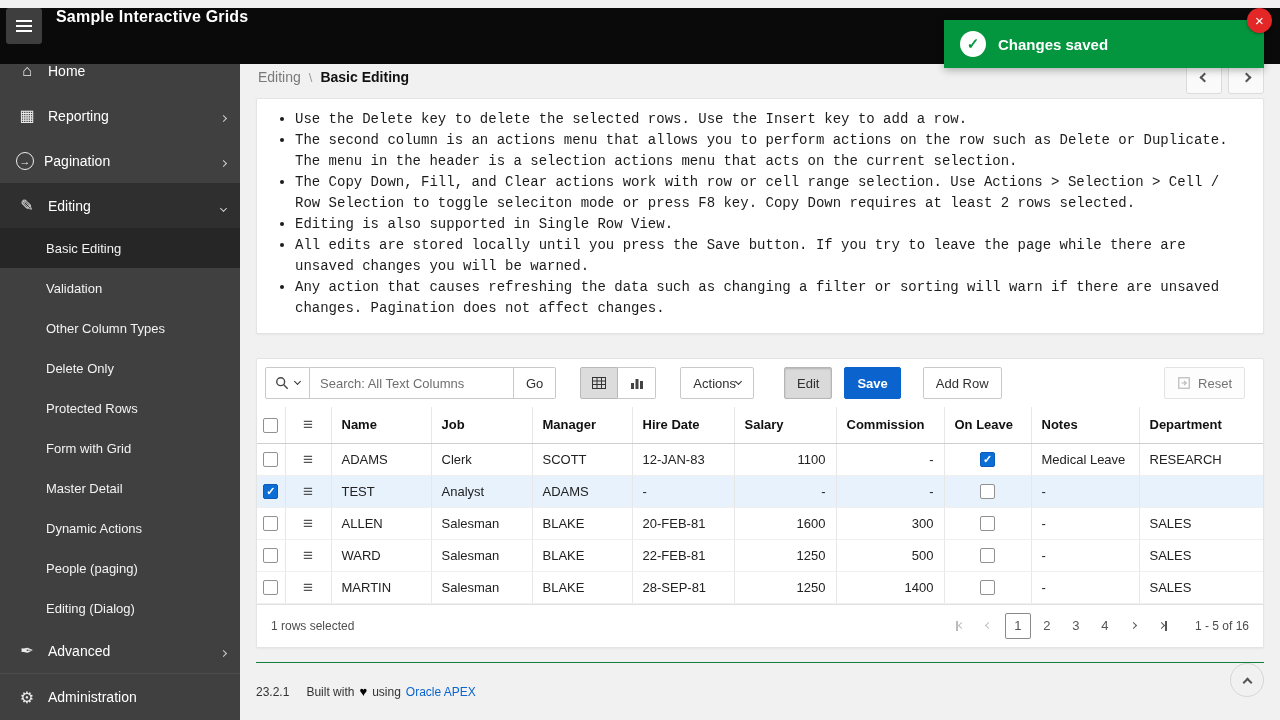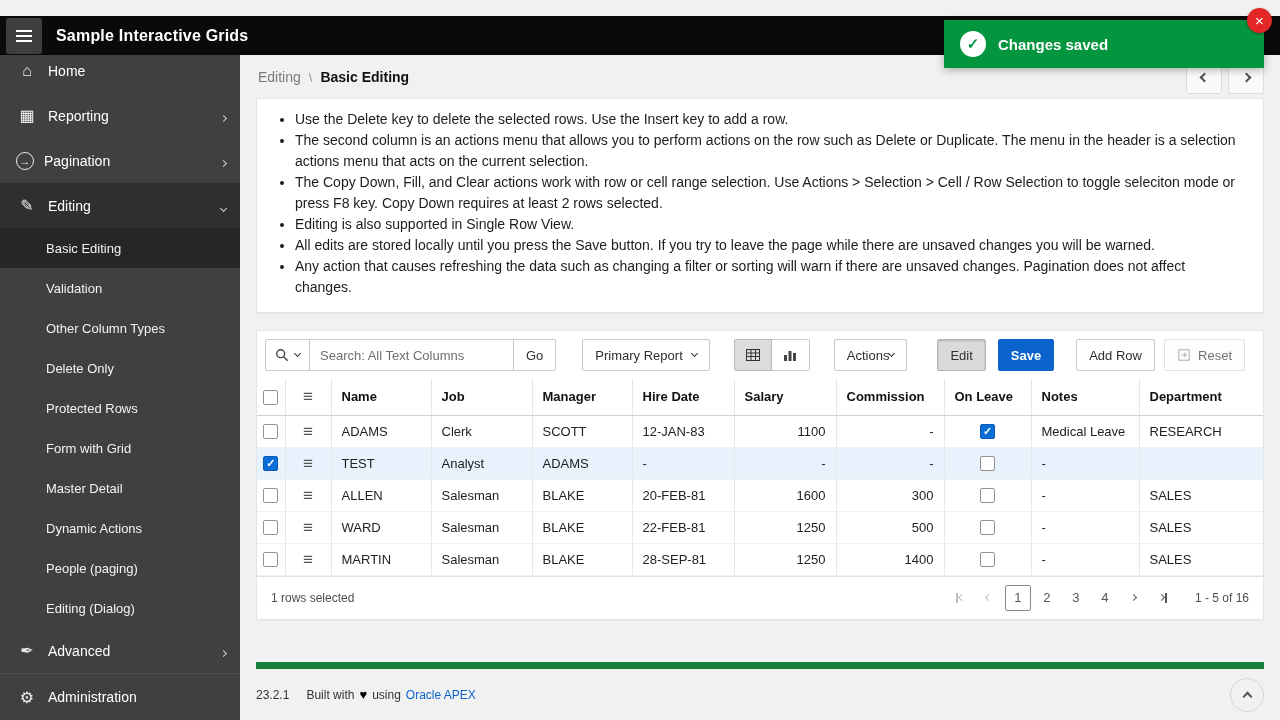--- a/index.html
+++ b/index.html
@@ -12,21 +12,21 @@
   
   .chev { display:inline-block; width:7px; height:7px; border-right:2px solid currentColor; border-bottom:2px solid currentColor; }
   .chev.r { transform:rotate(-45deg); }
   .chev.d { transform:rotate(45deg); margin-top:-3px; }
   .chev.l { transform:rotate(135deg); }
   .chev.u { transform:rotate(-135deg); margin-top:4px; }
   .chev.sm { width:5px; height:5px; border-width:1.5px; }
   .pg-bar { display:inline-block; width:2px; height:10px; background:currentColor; }
 
   
-  .topbar { position:absolute; top:16px; left:0; width:1280px; height:39px; background:#0a0a0a; display:flex; align-items:center; z-index:30; }
+  .topbar { position:absolute; top:8px; left:0; width:1280px; height:56px; background:#0a0a0a; display:flex; align-items:flex-start; z-index:30; }
   .menu-btn { width:36px; height:36px; margin-left:6px; background:#3e3e3e; border-radius:3px; display:flex; flex-direction:column; justify-content:center; align-items:center; gap:3px; cursor:pointer; }
   .menu-btn .bar { width:16px; height:2px; background:#fff; }
   .app-title { color:#fff; font-size:16px; font-weight:bold; margin-left:14px; letter-spacing:0.2px; }
 
   
   .toast { position:absolute; top:20px; right:16px; width:320px; height:48px; background:#04963e; color:#fff; display:flex; align-items:center; z-index:50; box-shadow:0 2px 8px rgba(0,0,0,0.3); }
   .toast-icon { width:26px; height:26px; border-radius:50%; background:#fff; color:#04963e; display:flex; align-items:center; justify-content:center; font-weight:bold; font-size:15px; margin:0 12px 0 16px; flex:none; }
   .toast-msg { font-size:15px; font-weight:bold; }
   .toast-close { position:absolute; top:8px; right:8px; width:25px; height:25px; border-radius:50%; background:#e32726; color:#fff; display:flex; align-items:center; justify-content:center; font-size:15px; line-height:1; z-index:60; cursor:pointer; box-shadow:0 1px 3px rgba(0,0,0,0.35); }
 
@@ -47,23 +47,23 @@
   .crumb-row { display:flex; align-items:center; padding:14px 16px 0 18px; height:44px; }
   .crumb-parent { color:#7a7a7a; font-size:14px; cursor:pointer; }
   .crumb-sep { color:#9a9a9a; margin:0 8px; font-size:13px; }
   .crumb-current { color:#111; font-size:14px; font-weight:bold; }
   .nav-arrows { margin-left:auto; display:flex; gap:6px; }
   .arrow-btn { width:36px; height:34px; background:#fafafa; border:1px solid #dcdcdc; border-radius:3px; display:flex; align-items:center; justify-content:center; color:#555; cursor:pointer; }
 
   .card { background:#fff; border:1px solid #e4e4e4; border-radius:2px; margin:6px 16px 0 16px; box-shadow:0 1px 2px rgba(0,0,0,0.05); }
   .info-card { padding:10px 18px 14px 6px; }
   .info-card ul { margin:0; padding-left:32px; }
-  .info-card li { font-size:14px; color:#1c1c1c; line-height:1.5; }
-
-  .grid-card { margin-top:17px; }
+  .info-card li { font-size:14px; color:#1c1c1c; line-height:1.5;font-family:Liberation Mono, monospace; }
+
+  .grid-card { margin-top:24px; }
 
   
   .toolbar { display:flex; align-items:center; padding:8px 8px; }
   .btn { height:32px; border:1px solid #c9c9c9; background:#fff; border-radius:2px; font-size:13px; color:#2f2f2f; display:inline-flex; align-items:center; padding:0 12px; cursor:pointer; font-family:inherit; white-space:nowrap; }
   .search-group { display:flex; }
   .search-btn { border-radius:2px 0 0 2px; padding:0 9px; gap:6px; }
   .search-input { height:32px; border:1px solid #c9c9c9; border-left:none; width:204px; padding:0 10px; font-size:13px; font-family:inherit; color:#333; outline:none; }
   .search-input::placeholder { color:#6f6f6f; }
   .go-btn { border-left:none; border-radius:0 2px 2px 0; }
   .report-select { margin-left:26px; gap:9px; }
@@ -96,21 +96,21 @@
   
   .status-bar { display:flex; align-items:center; border-top:1px solid #e0e0e0; height:43px; padding:0 14px; background:#fff; }
   .selection-text { font-size:12px; color:#4d4d4d; }
   .pager { margin-left:auto; display:flex; align-items:center; gap:3px; }
   .pg-btn { min-width:26px; height:26px; display:inline-flex; align-items:center; justify-content:center; color:#555; cursor:pointer; border-radius:2px; font-size:13px; gap:1px; }
   .pg-btn.disabled { color:#bcbcbc; cursor:default; }
   .pg-page[data-current="true"] { border:1px solid #8a8a8a; }
   .pg-range { font-size:12px; color:#4d4d4d; margin-left:16px; }
 
   
-  .page-footer { position:absolute; left:16px; right:16px; bottom:0; height:58px; border-top:7px solid #15803d; display:flex; align-items:center; background:#f1f1f2; }
+  .page-footer { position:absolute; left:16px; right:16px; bottom:0; height:58px; border-top:1px solid #15803d; display:flex; background:#f1f1f2; }
   .footer-text { font-size:12px; color:#333; display:flex; align-items:center; gap:5px; }
   .footer-version { margin-right:12px; }
   .heart { font-size:13px; color:#000; }
   .footer-link { color:#0b64cd; text-decoration:none; cursor:pointer; }
   .scroll-top { margin-left:auto; width:34px; height:34px; border:1px solid #d6d6d6; border-radius:50%; display:flex; align-items:center; justify-content:center; color:#555; background:transparent; cursor:pointer; }
 </style>
 </head>
 <body>
 
 <div class="topbar">
@@ -228,24 +228,20 @@
           <svg width="14" height="14" viewBox="0 0 16 16">
               <circle cx="6.5" cy="6.5" r="4.5" fill="none" stroke="#444" stroke-width="1.6"></circle>
               <line x1="10" y1="10" x2="14.5" y2="14.5" stroke="#444" stroke-width="1.6"></line>
             </svg>
           <span class="chev d sm"></span>
         </button>
         <input class="search-input" placeholder="Search: All Text Columns" style="">
         <button class="btn go-btn">Go</button>
       </div>
 
-      <button class="btn report-select">
-        <span>Primary Report</span>
-        <span class="chev d sm"></span>
-      </button>
 
       <div class="toggle-group">
         <button class="btn toggle-btn first" data-active="true">
           <svg width="16" height="16" viewBox="0 0 16 16">
               <rect x="1.5" y="2.5" width="13" height="11" fill="none" stroke="#333"></rect>
               <line x1="1.5" y1="6" x2="14.5" y2="6" stroke="#333"></line>
               <line x1="1.5" y1="9.5" x2="14.5" y2="9.5" stroke="#333"></line>
               <line x1="6" y1="2.5" x2="6" y2="13.5" stroke="#333"></line>
               <line x1="10.5" y1="2.5" x2="10.5" y2="13.5" stroke="#333"></line>
             </svg>

